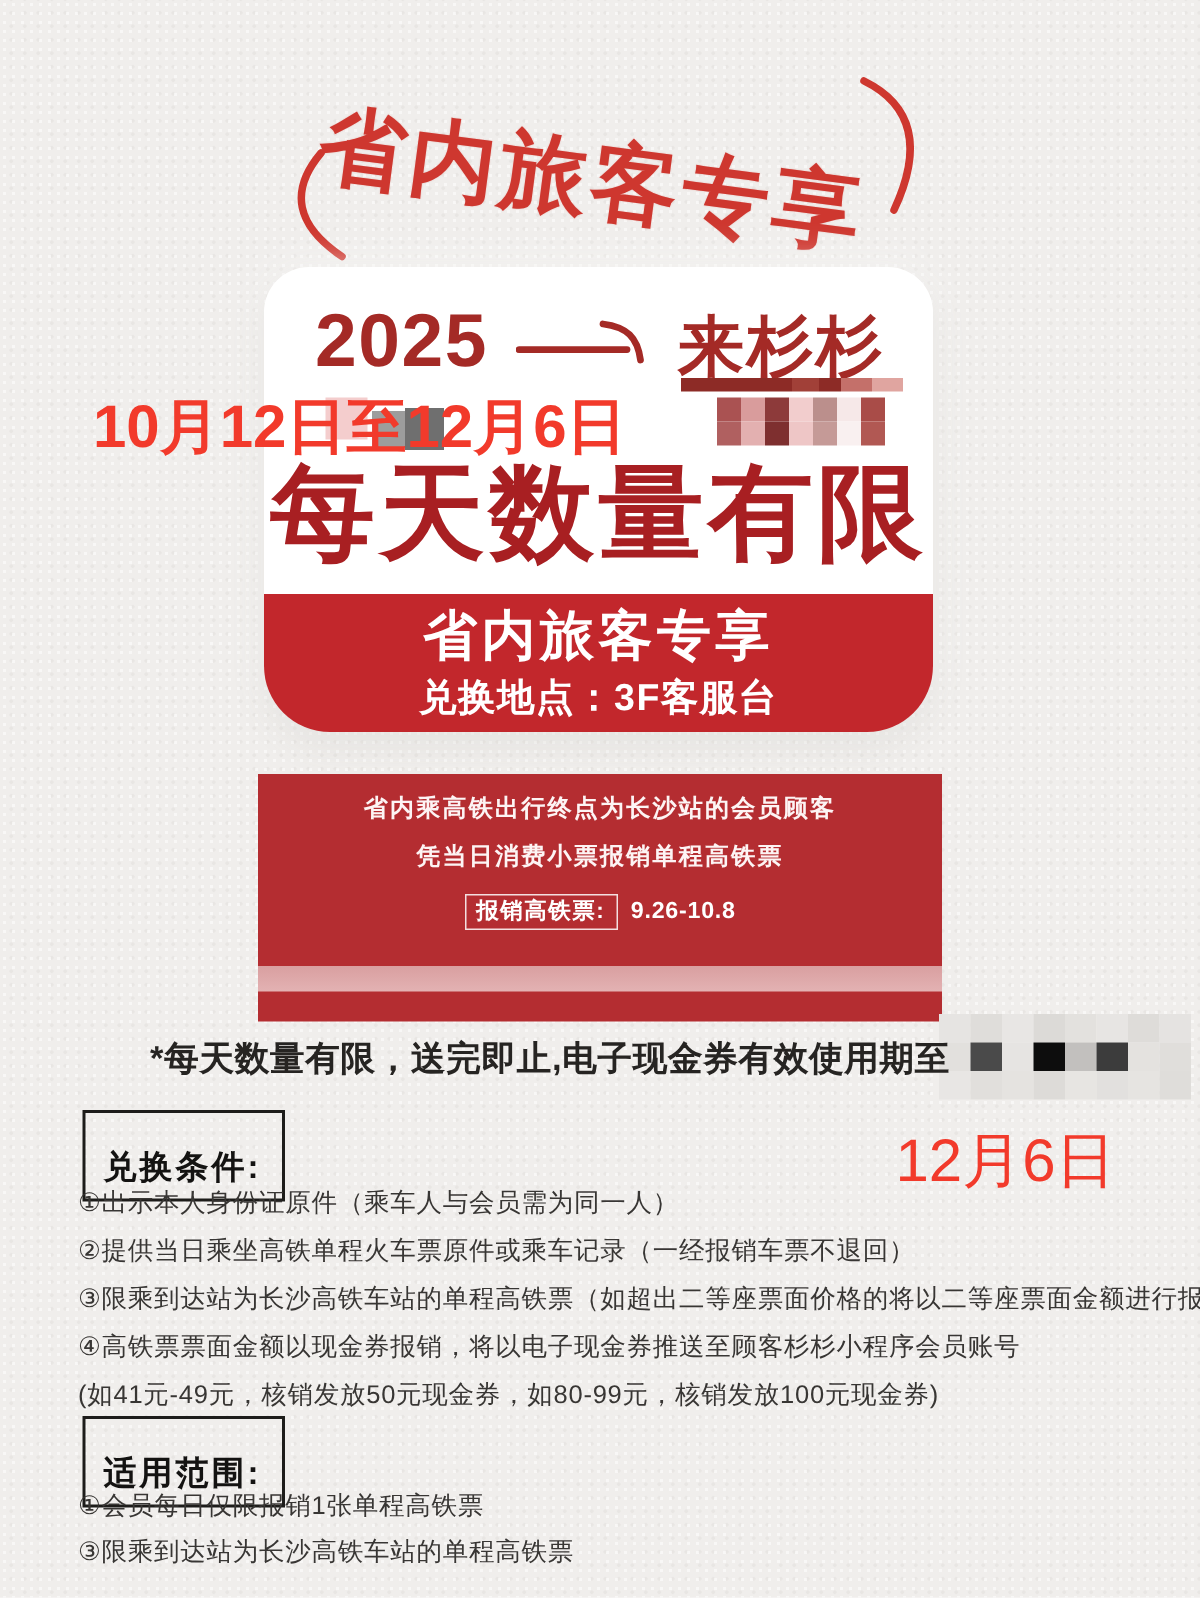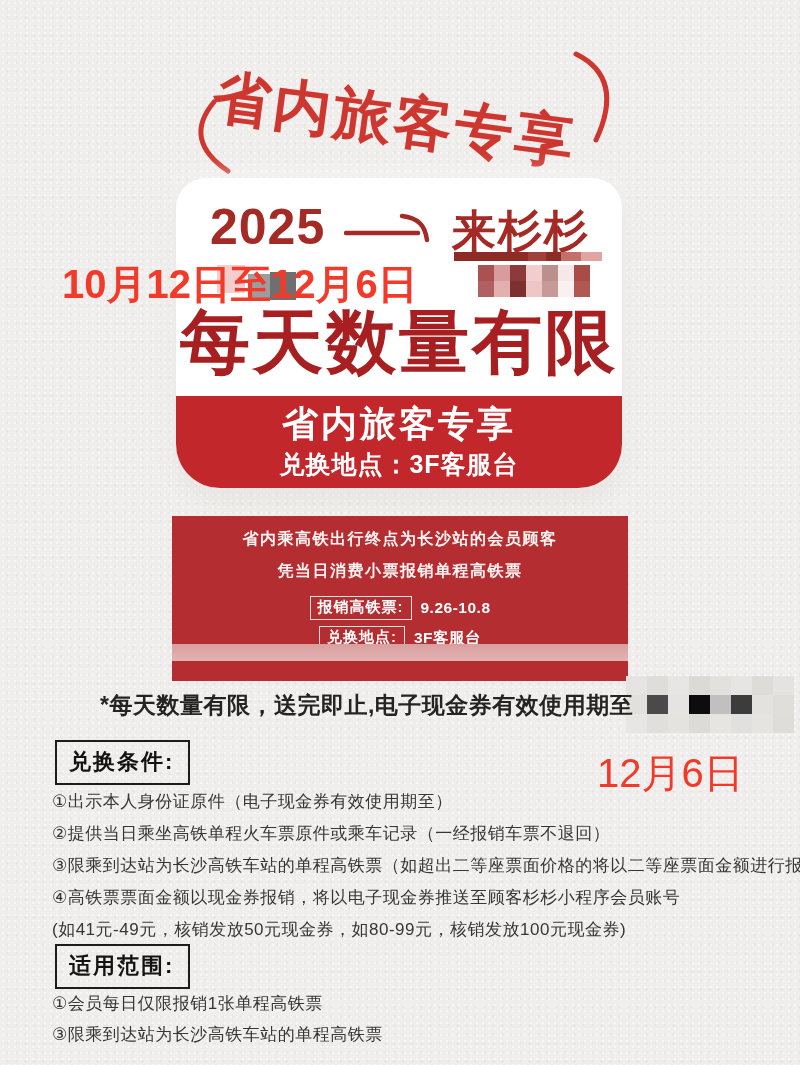--- a/index.html
+++ b/index.html
@@ -71,21 +71,21 @@
   .info-strip{position:absolute;left:172px;top:644px;width:456px;height:17px;
     background:linear-gradient(180deg,#d99fa0,#e3b2b3);}
   
   .note{position:absolute;left:100px;top:690px;font-size:23px;font-weight:700;color:#262422;letter-spacing:.5px;white-space:nowrap;z-index:3;}
   .mosaic-note{position:absolute;left:626px;top:676px;z-index:2;}
   .mosaic-note .mz-cell{width:21px;height:19px;}
   .end-date{position:absolute;left:597px;top:746px;font-size:40px;font-weight:400;color:#f23a2b;white-space:nowrap;z-index:6;}
   
   .sec-title{
     position:absolute;display:inline-block;border:2px solid #1d1c1a;
-    padding:5px 14px 6px 12px;font-size:22px;font-weight:700;color:#141312;letter-spacing:2px;background:transparent;
+    padding:21px 14px 6px 12px;font-size:22px;font-weight:700;color:#141312;letter-spacing:2px;background:transparent;
   }
   .sec1-title{left:55px;top:740px;}
   .sec2-title{left:55px;top:944px;}
   .sec-items{position:absolute;left:52px;width:740px;}
   .sec1-items{top:792px;}
   .sec2-items{top:994px;}
   .sec-items .item{font-size:17px;color:#383634;letter-spacing:.5px;white-space:nowrap;margin-bottom:13px;line-height:19px;}
   .sec2-items .item{margin-bottom:12px;}
 </style>
 </head>
@@ -145,24 +145,20 @@
     <div class="date-text">10月12日至12月6日</div>
   </div>
 
   <div class="info-box">
     <div class="info-line l1">省内乘高铁出行终点为长沙站的会员顾客</div>
     <div class="info-line l2">凭当日消费小票报销单程高铁票</div>
     <div class="info-row">
       <span class="info-label">报销高铁票:</span>
       <span class="info-value">9.26-10.8</span>
     </div>
-    <div class="info-row">
-      <span class="info-label">兑换地点:</span>
-      <span class="info-value">3F客服台</span>
-    </div>
   </div>
   <div class="info-strip"></div>
 
   <div class="mosaic mosaic-note">
       <div class="mz-row">
         <div class="mz-cell" style="background: rgb(230, 228, 226);"></div>
         <div class="mz-cell" style="background: rgb(223, 221, 218);"></div>
         <div class="mz-cell" style="background: rgb(232, 230, 228);"></div>
         <div class="mz-cell" style="background: rgb(220, 218, 215);"></div>
         <div class="mz-cell" style="background: rgb(227, 225, 222);"></div>
@@ -189,21 +185,21 @@
         <div class="mz-cell" style="background: rgb(226, 224, 222);"></div>
         <div class="mz-cell" style="background: rgb(230, 228, 225);"></div>
         <div class="mz-cell" style="background: rgb(223, 221, 218);"></div>
       </div>
     </div>
   <div class="note">*每天数量有限，送完即止,电子现金券有效使用期至</div>
   <div class="end-date">12月6日</div>
 
   <div class="sec-title sec1-title">兑换条件:</div>
   <div class="sec-items sec1-items">
-      <div class="item">①出示本人身份证原件（电子现金券有效使用期至）</div>
+      <div class="item">①出示本人身份证原件（乘车人与会员需为同一人）</div>
       <div class="item">②提供当日乘坐高铁单程火车票原件或乘车记录（一经报销车票不退回）</div>
       <div class="item">③限乘到达站为长沙高铁车站的单程高铁票（如超出二等座票面价格的将以二等座票面金额进行报销）</div>
       <div class="item">④高铁票票面金额以现金券报销，将以电子现金券推送至顾客杉杉小程序会员账号</div>
       <div class="item">(如41元-49元，核销发放50元现金券，如80-99元，核销发放100元现金券)</div>
     </div>
 
   <div class="sec-title sec2-title">适用范围:</div>
   <div class="sec-items sec2-items">
       <div class="item">①会员每日仅限报销1张单程高铁票</div>
       <div class="item">③限乘到达站为长沙高铁车站的单程高铁票</div>

